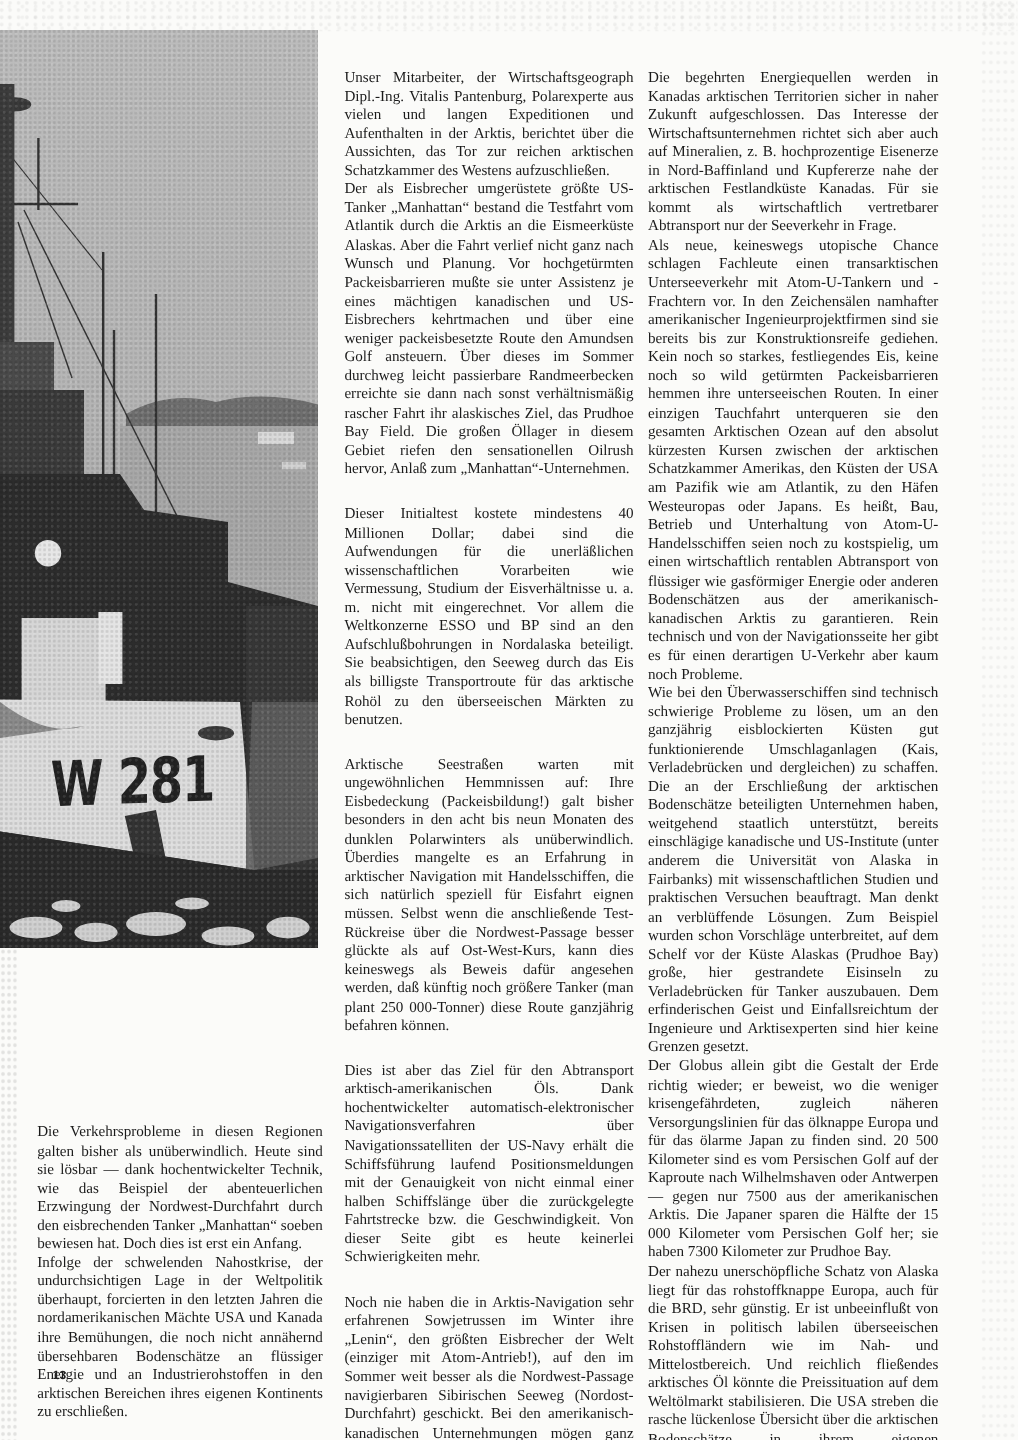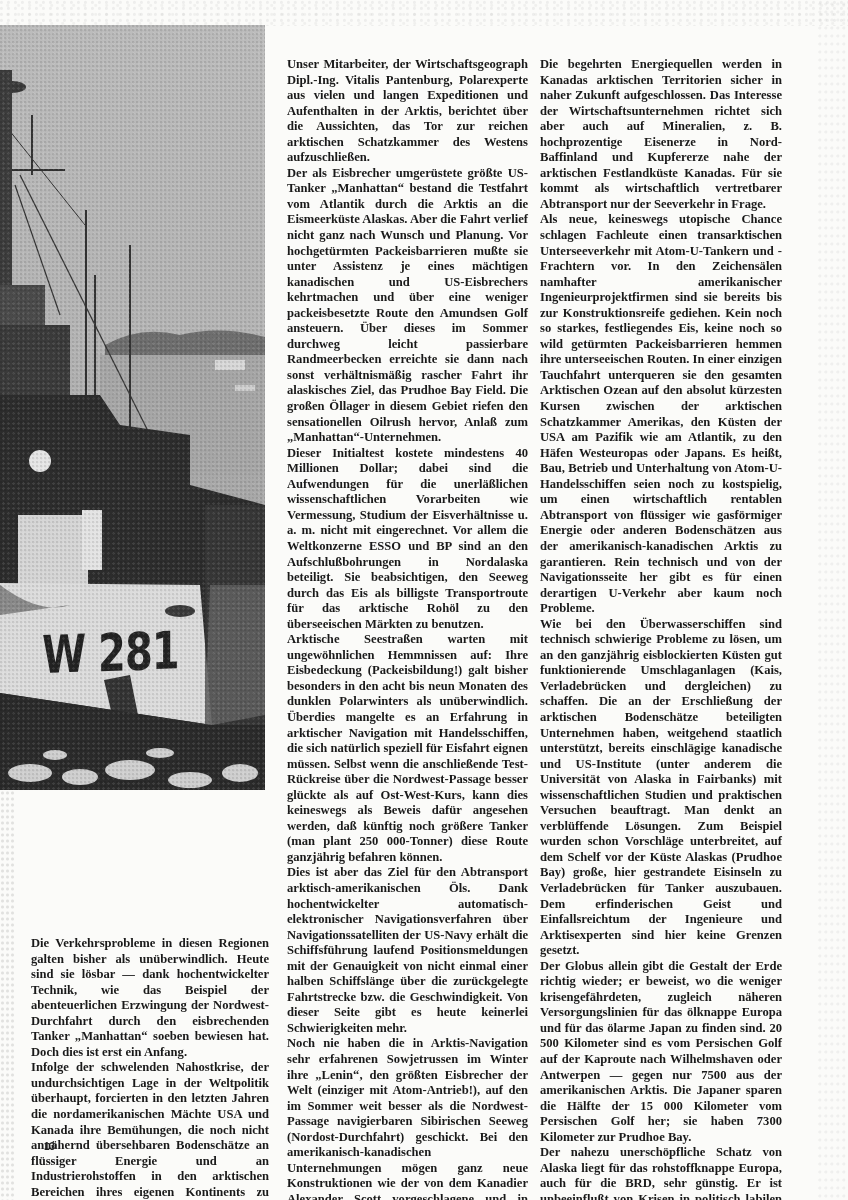--- a/index.html
+++ b/index.html
@@ -45,22 +45,22 @@
     font-weight: bold; font-size: 40px; letter-spacing: -1px;
     color: #222; transform: skewY(-2deg) scaleY(1.3);
     transform-origin: left top;
   }
   
   .col {
     position: absolute;
     font-size: 12.6px; line-height: 15.55px;
     text-align: justify; hyphens: manual;
   }
-  .col p { margin: 0; text-indent: 0; font-weight: bold; }
-  .col p.gap { margin-top: 0; }
+  .col p { margin: 0; text-indent: 0; }
+  .col p.gap { margin-top: 22px; }
   #col-left { left: 31px; top: 936px; width: 238px; }
   #col-mid  { left: 287px; top: 57px; width: 241px; }
   #col-right{ left: 540px; top: 57px; width: 242px; }
   .page-number {
     position: absolute; left: 8px; top: 1141px;
     font-family: "Liberation Sans", "DejaVu Sans", sans-serif;
     font-size: 10px; font-weight: bold; color: #222; margin-left: 36px;
   }
 </style>
 </head>

